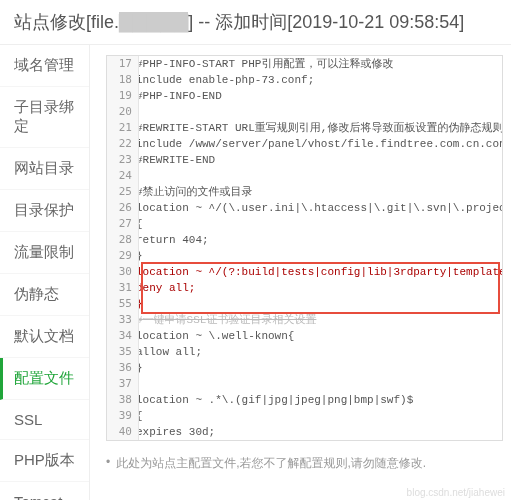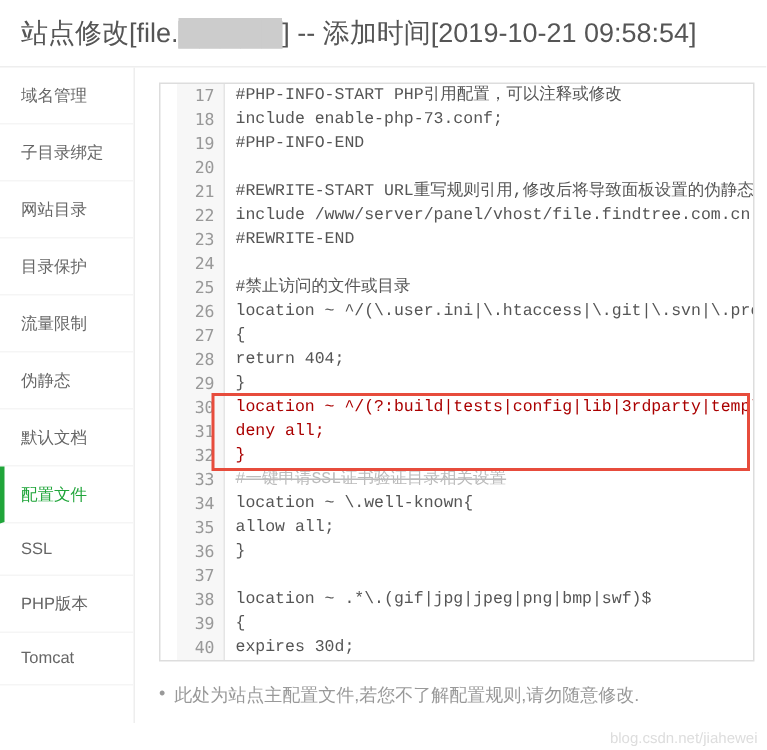--- a/index.html
+++ b/index.html
@@ -1,26 +1,26 @@
 <!DOCTYPE html>
 <html><head>
 <meta charset="utf-8">
 <style>
 * { box-sizing: border-box; margin: 0; padding: 0; }
 body { font-family: "Microsoft YaHei", Arial, sans-serif; font-size: 13px; color: #333; background: #fff; width: 511px; }
 .header { padding: 10px 14px; border-bottom: 1px solid #eee; color: #555; font-size: 18px; }
 .container { display: flex; }
 .sidebar { width: 90px; flex-shrink: 0; border-right: 1px solid #eee; }
-.sidebar-item { padding: 11px 14px; color: #666; font-size: 11px; cursor: pointer; border-bottom: 1px solid #f5f5f5; }
+.sidebar-item { padding: 11px 14px; color: #666; font-size: 15px; cursor: pointer; border-bottom: 1px solid #f5f5f5; }
 .sidebar-item.active { border-left: 3px solid #20a53a; color: #20a53a; font-weight: 500; padding-left: 11px; }
 .main { flex: 1; padding: 10px 8px 10px 16px; overflow: hidden; }
 .code-area { border: 1px solid #ddd; background: #fff; position: relative; margin-bottom: 14px; }
-.gutter { position: absolute; left: 11px; top: 0; bottom: 0; width: 32px; background: #f7f7f7; border-right: 1px solid #e5e5e5; }
+.gutter { position: absolute; left: 0; top: 0; bottom: 0; width: 32px; background: #f7f7f7; border-right: 1px solid #e5e5e5; }
 .gutter-line { font-size: 11px; color: #999; text-align: right; padding-right: 6px; height: 16px; line-height: 16px; font-family: Consolas, monospace; }
-.code-body { margin-left: 44px; padding: 0 6px; font-family: Consolas, "Courier New", monospace; font-size: 11px; line-height: 16px; color: #555; white-space: nowrap; overflow: hidden; }
+.code-body { margin-left: 23px; padding: 0 6px; font-family: Consolas, "Courier New", monospace; font-size: 11px; line-height: 16px; color: #555; white-space: nowrap; overflow: hidden; }
 .code-line { height: 16px; }
 .code-line.hl { color: #a00; }
 .red-box { position: absolute; border: 2px solid #e74c3c; pointer-events: none; }
 .btn-save { background: #20a53a; color: #fff; border: none; padding: 7px 18px; font-size: 13px; border-radius: 2px; cursor: pointer; margin-bottom: 18px; }
 .note { font-size: 12px; color: #999; display: flex; align-items: flex-start; gap: 6px; }
 .note-bullet { color: #999; }
 .watermark { position: absolute; right: 6px; bottom: 2px; font-size: 10px; color: #ddd; }
 .strike { color: #bbb; text-decoration: line-through; }
 </style>
 </head>
@@ -56,21 +56,21 @@
           <div class="gutter-line">22</div>
           <div class="gutter-line">23</div>
           <div class="gutter-line">24</div>
           <div class="gutter-line">25</div>
           <div class="gutter-line">26</div>
           <div class="gutter-line">27</div>
           <div class="gutter-line">28</div>
           <div class="gutter-line">29</div>
           <div class="gutter-line">30</div>
           <div class="gutter-line">31</div>
-          <div class="gutter-line">32</div>
+          <div class="gutter-line">55</div>
           <div class="gutter-line">33</div>
           <div class="gutter-line">34</div>
           <div class="gutter-line">35</div>
           <div class="gutter-line">36</div>
           <div class="gutter-line">37</div>
           <div class="gutter-line">38</div>
           <div class="gutter-line">39</div>
           <div class="gutter-line">40</div>
         </div>
       <div class="code-body" id="code-body">

